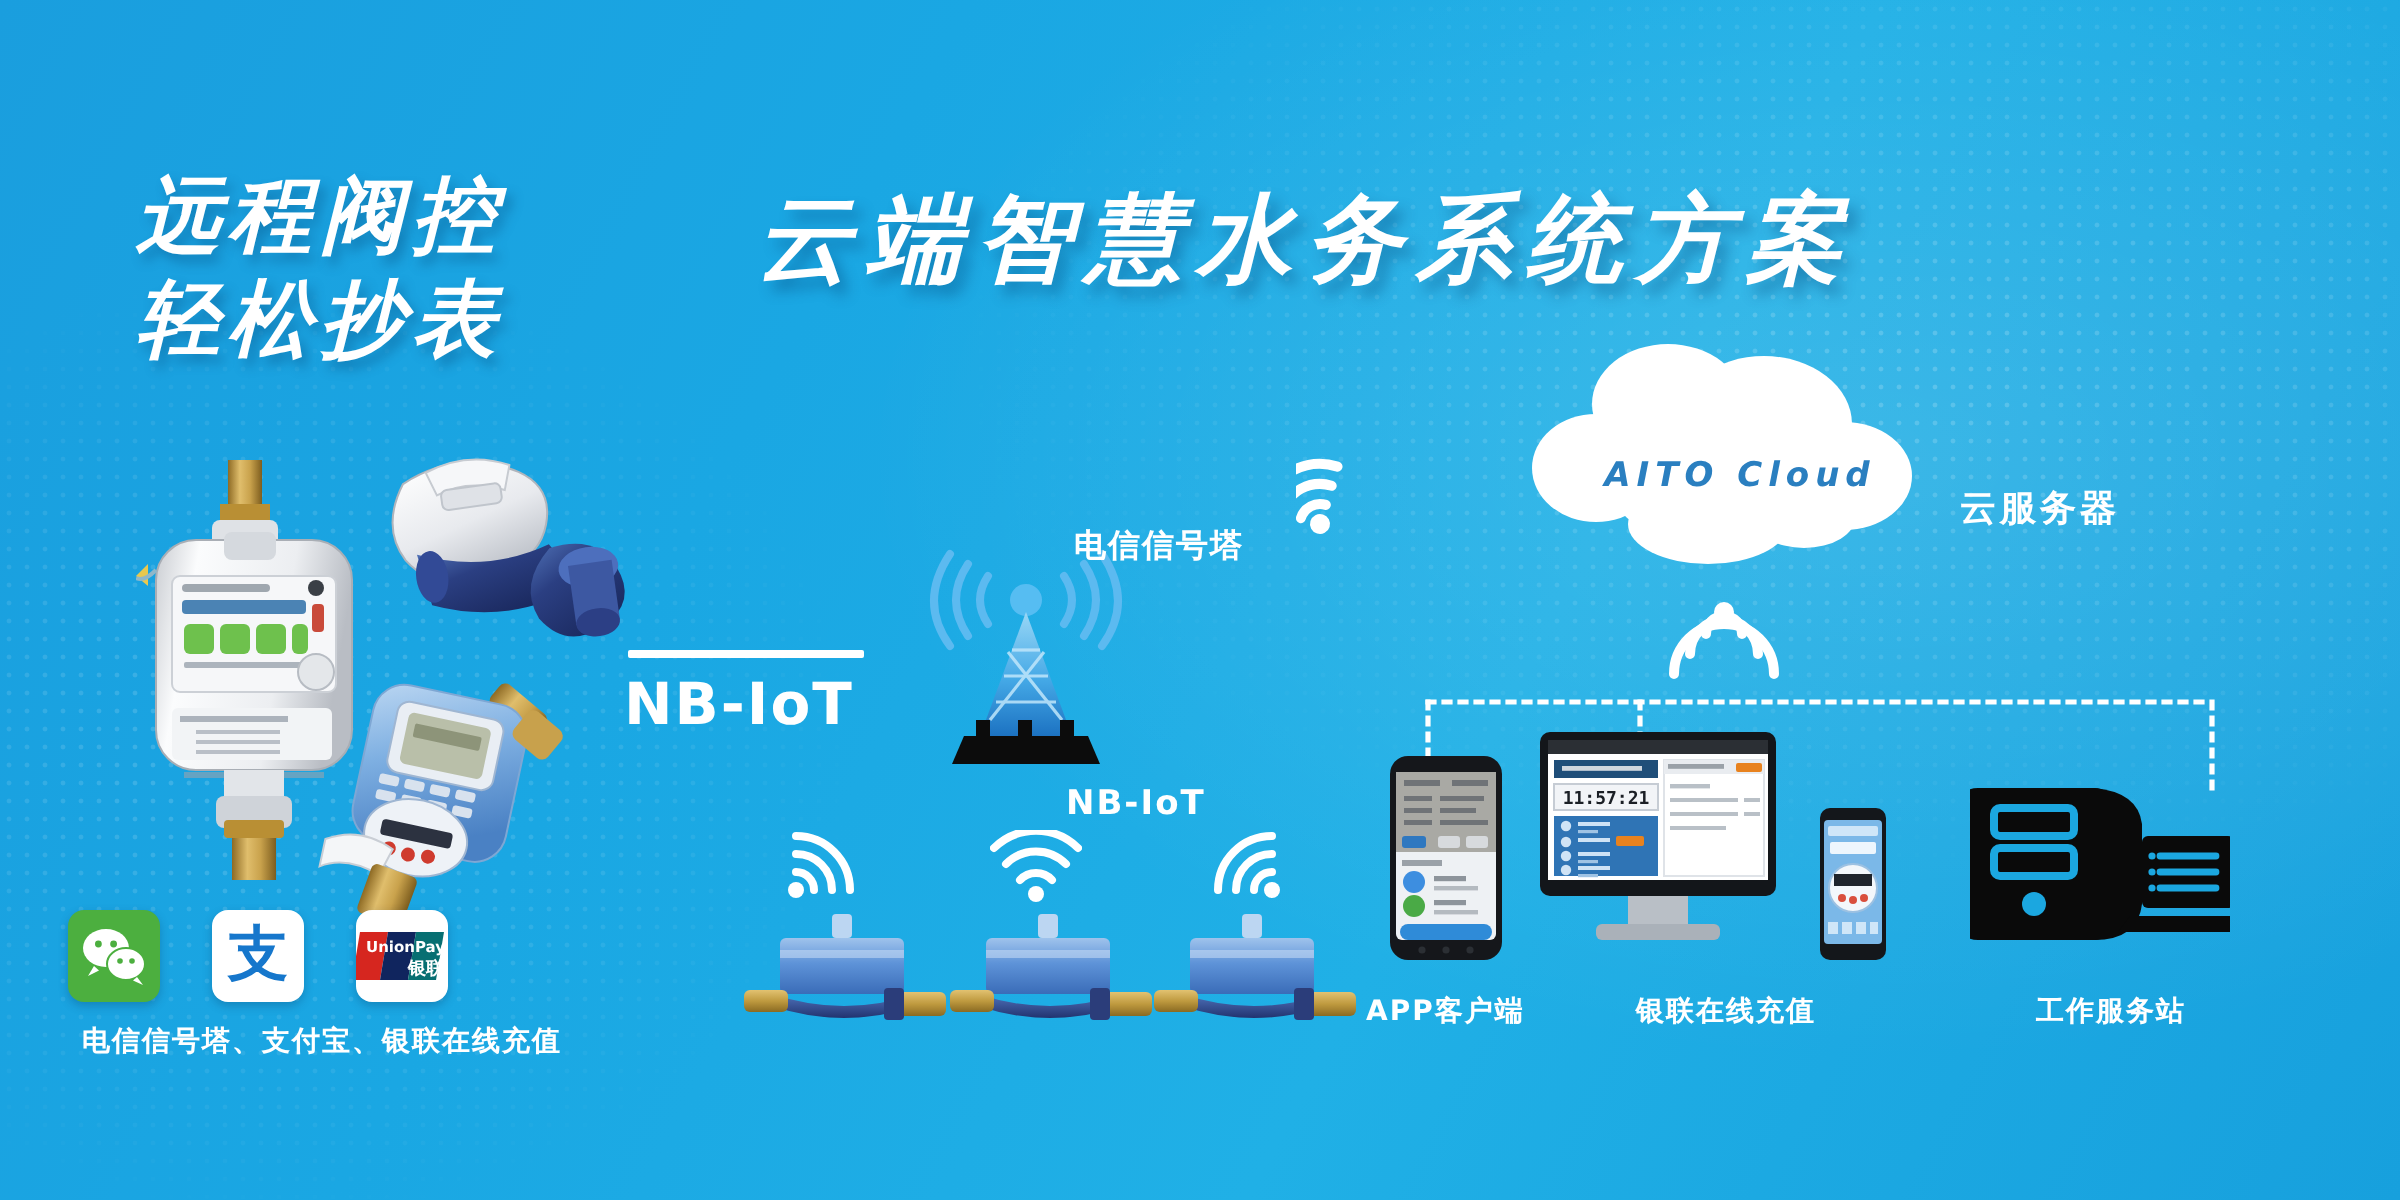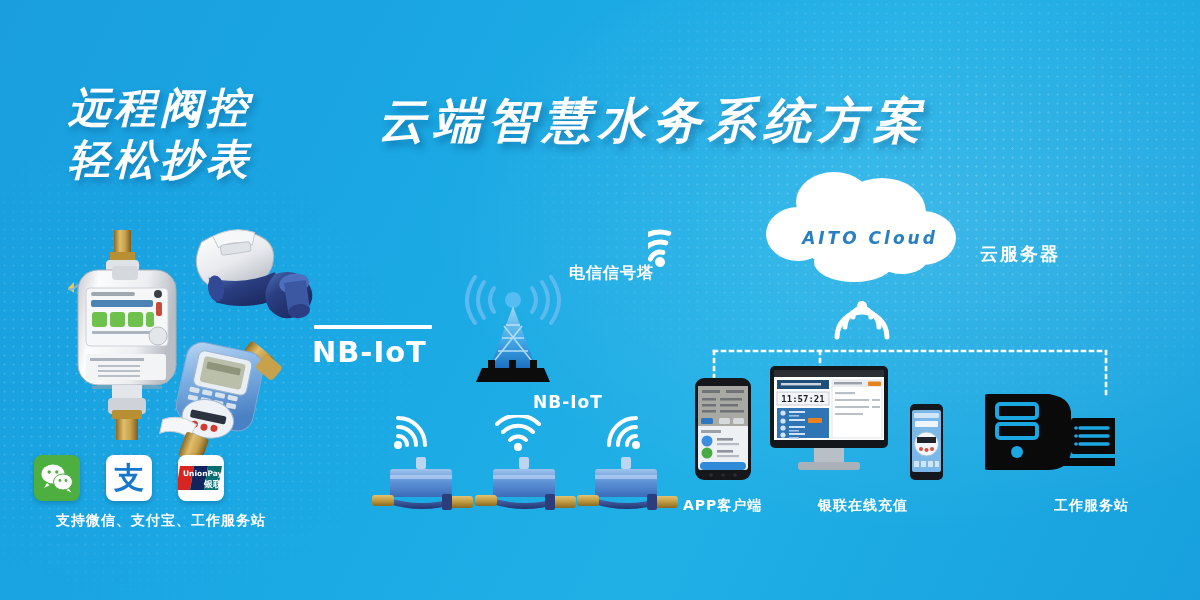--- a/index.html
+++ b/index.html
@@ -76,21 +76,21 @@
     display:block;width:118px;height:4px;background:#fff;margin:0 0 6px 2px;border-radius:1px;
   }
   .nbiot-small{
     position:absolute;left:533px;top:392px;color:#fff;
     font-size:17px;font-weight:700;letter-spacing:1px;
   }
 
   
   .tower-wrap{position:absolute;left:458px;top:268px;width:110px;height:120px;}
   .tower-label{
-    position:absolute;left:537px;top:263px;color:#fff;font-size:16px;font-weight:700;letter-spacing:1px;white-space:nowrap;margin-left:32px;
+    position:absolute;left:537px;top:263px;color:#fff;font-size:16px;font-weight:700;letter-spacing:1px;white-space:nowrap;
   }
 
   
   .cloud{position:absolute;left:762px;top:168px;width:215px;height:120px;}
   .cloud-text{
     position:absolute;left:795px;top:228px;width:150px;text-align:center;
     color:#2a7fc0;font-size:17px;font-weight:700;letter-spacing:3px;font-style:italic;
   }
   .cloud-label{
     position:absolute;left:980px;top:198px;color:#fff;font-size:18px;font-weight:700;letter-spacing:2px;white-space:nowrap;margin-top:44px;
@@ -112,21 +112,21 @@
   .phone-app{position:absolute;left:695px;top:378px;width:56px;height:102px;}
   .monitor{position:absolute;left:768px;top:366px;width:122px;height:112px;}
   .phone-sm{position:absolute;left:910px;top:404px;width:33px;height:76px;}
   .station{position:absolute;left:985px;top:382px;width:130px;height:98px;}
 
   .dev-label{
     position:absolute;color:#fff;font-size:14px;font-weight:700;letter-spacing:1px;white-space:nowrap;
   }
   .lbl-app{left:683px;top:497px;}
   .lbl-user{left:818px;top:497px;}
-  .lbl-work{left:1054px;top:497px;}
+  .lbl-work{left:1018px;top:497px;}
 </style>
 </head>
 <body>
 
 <div class="stage">
 
   <div class="dots"></div>
   <div class="dots2"></div>
 
   <div class="slogan">
@@ -263,21 +263,21 @@
     <div class="pay-ico pay-union">
       <svg width="46" height="32" viewBox="0 0 46 32">
         <path d="M2 4 h14 l-4 24 h-14 z" fill="#D6261F"></path>
         <path d="M16 4 h14 l-4 24 h-14 z" fill="#10255E"></path>
         <path d="M30 4 h14 l-4 24 h-14 z" fill="#076F72"></path>
         <text x="5" y="14" font-size="7.5" font-weight="700" fill="#ffffff" font-family="DejaVu Sans, sans-serif">UnionPay</text>
         <text x="26" y="25" font-size="9" font-weight="700" fill="#ffffff" font-family="DejaVu Sans, sans-serif">银联</text>
       </svg>
     </div>
   </div>
-  <div class="pay-caption">支持微信、支付宝、工作服务站</div>
+  <div class="pay-caption">电信信号塔、支付宝、银联在线充值</div>
 
   <div class="nbiot-big">
     <span class="rule"></span>
     <span>NB-IoT</span>
   </div>
   <div class="nbiot-small">NB-IoT</div>
 
   <svg class="tower-wrap" viewBox="0 0 110 120">
     <defs>
       <linearGradient id="twr" x1="0" y1="0" x2="0" y2="1">

